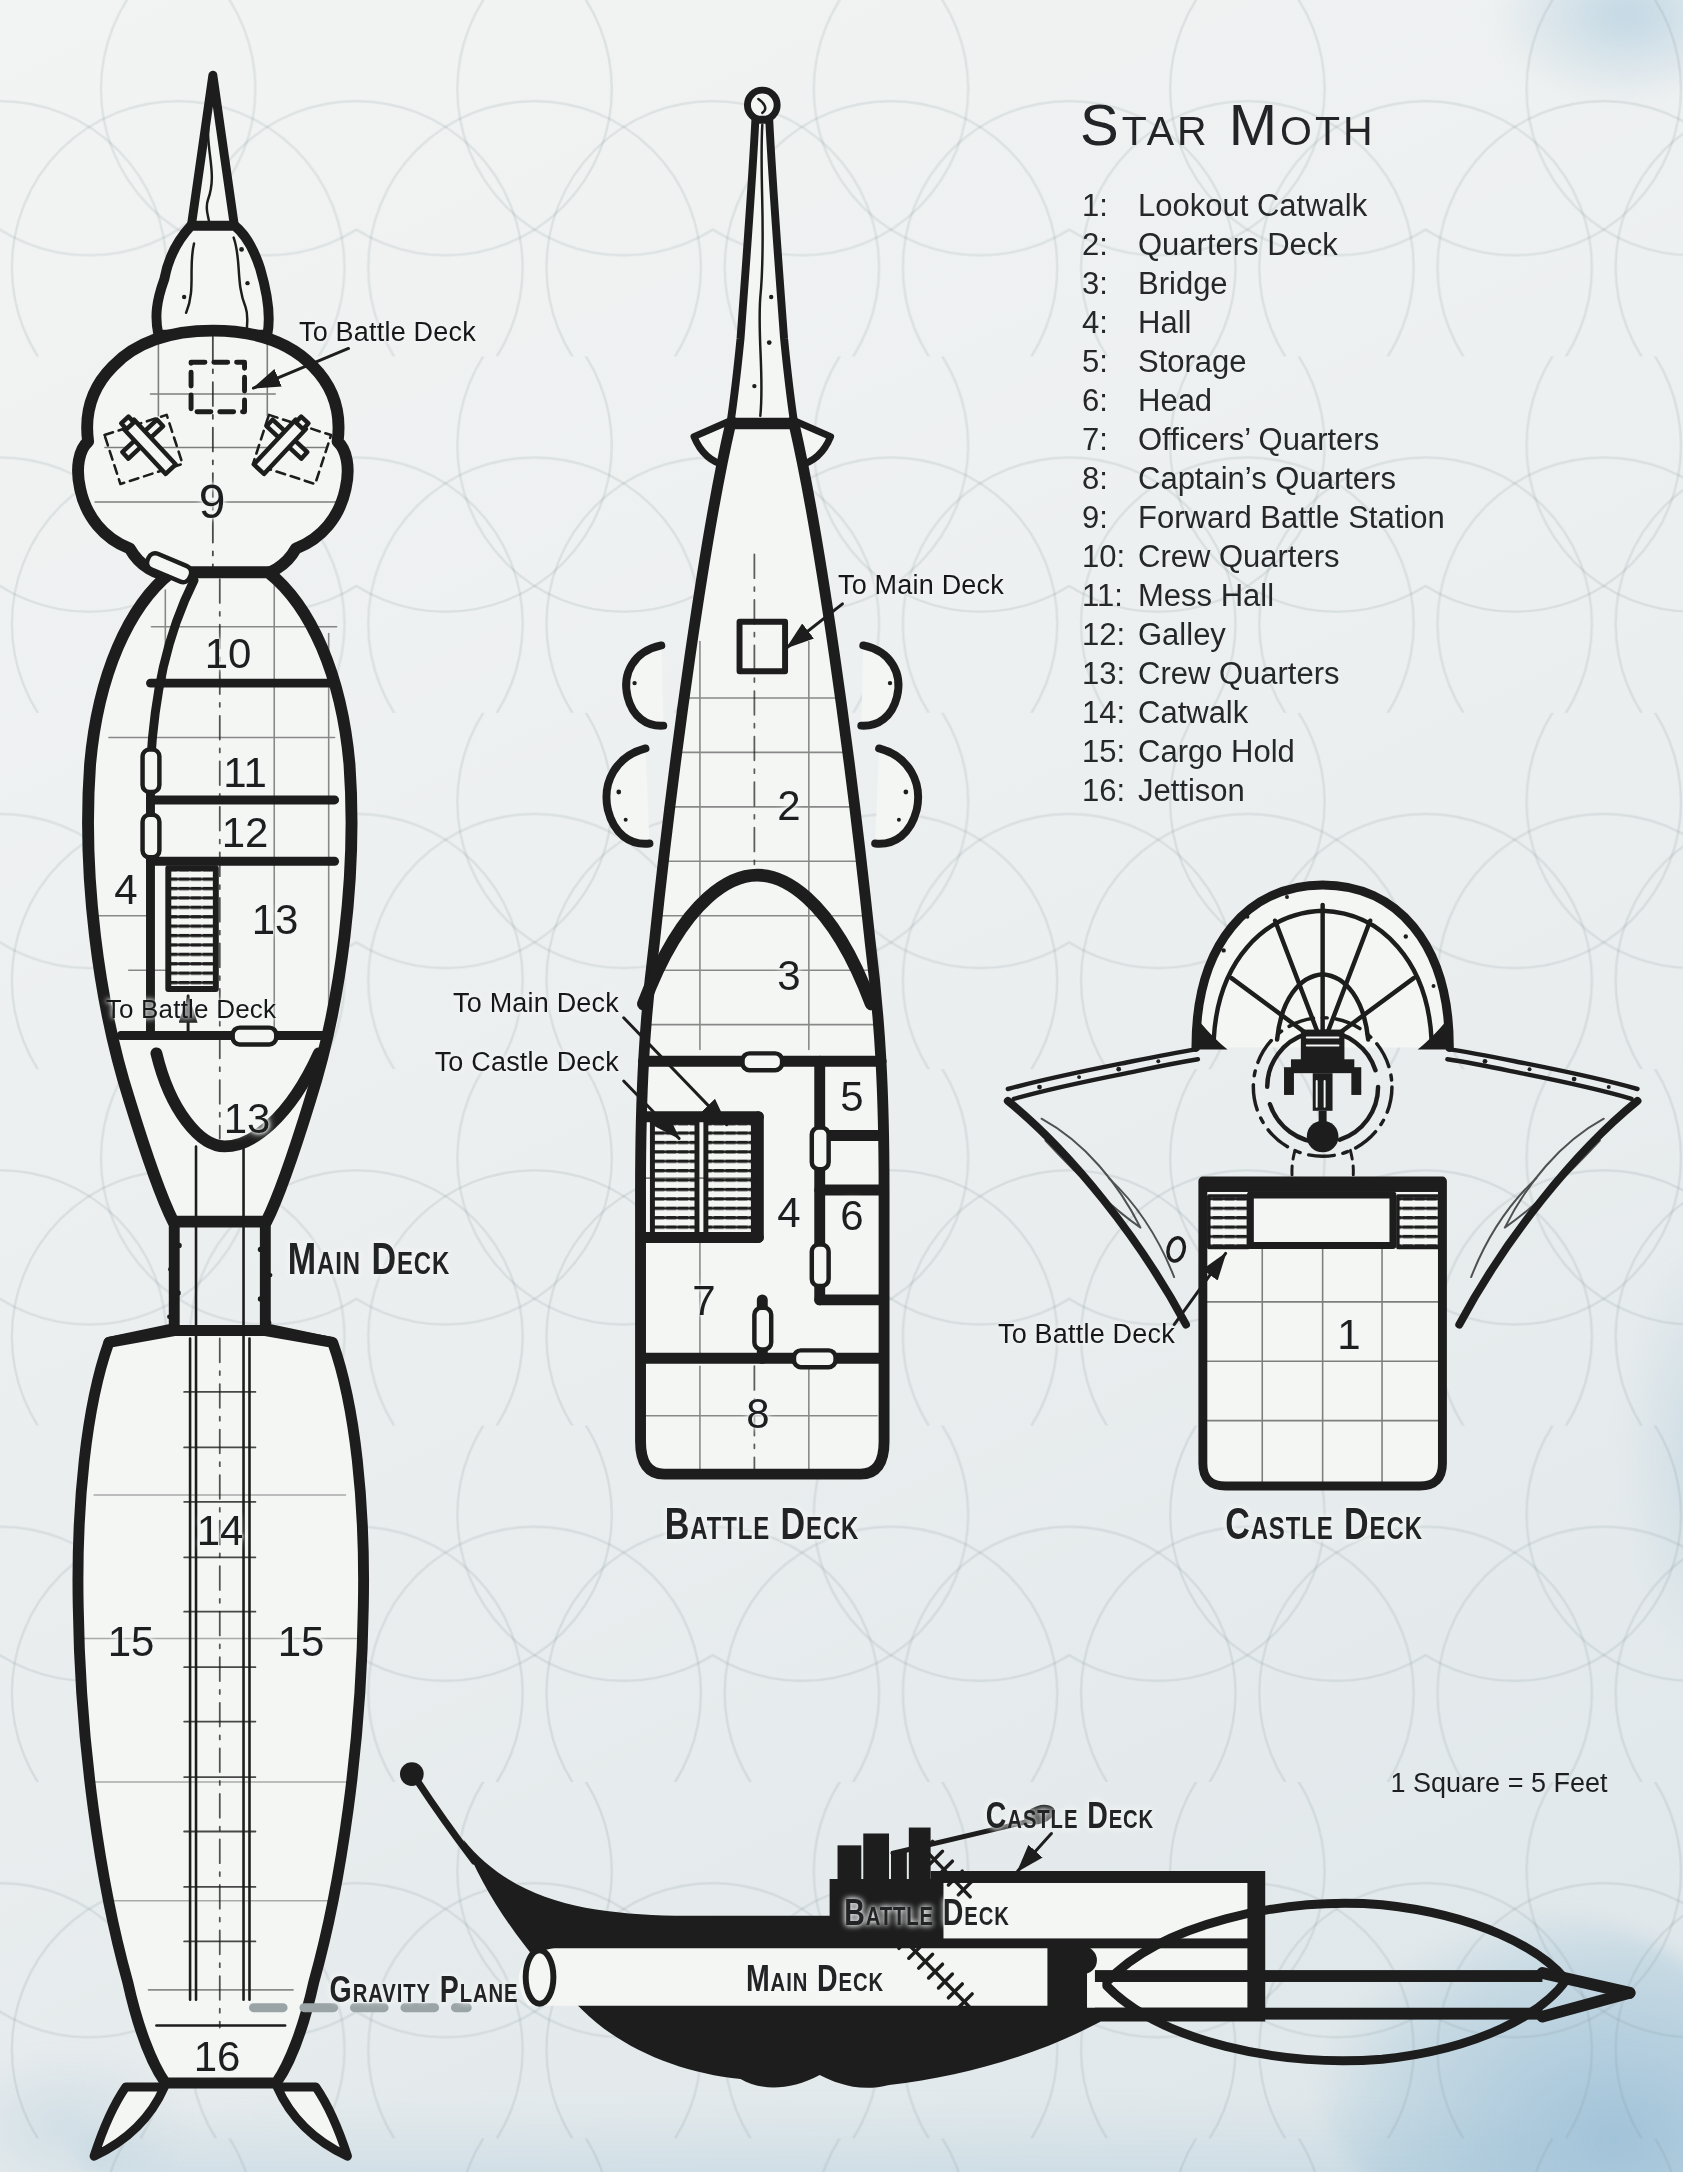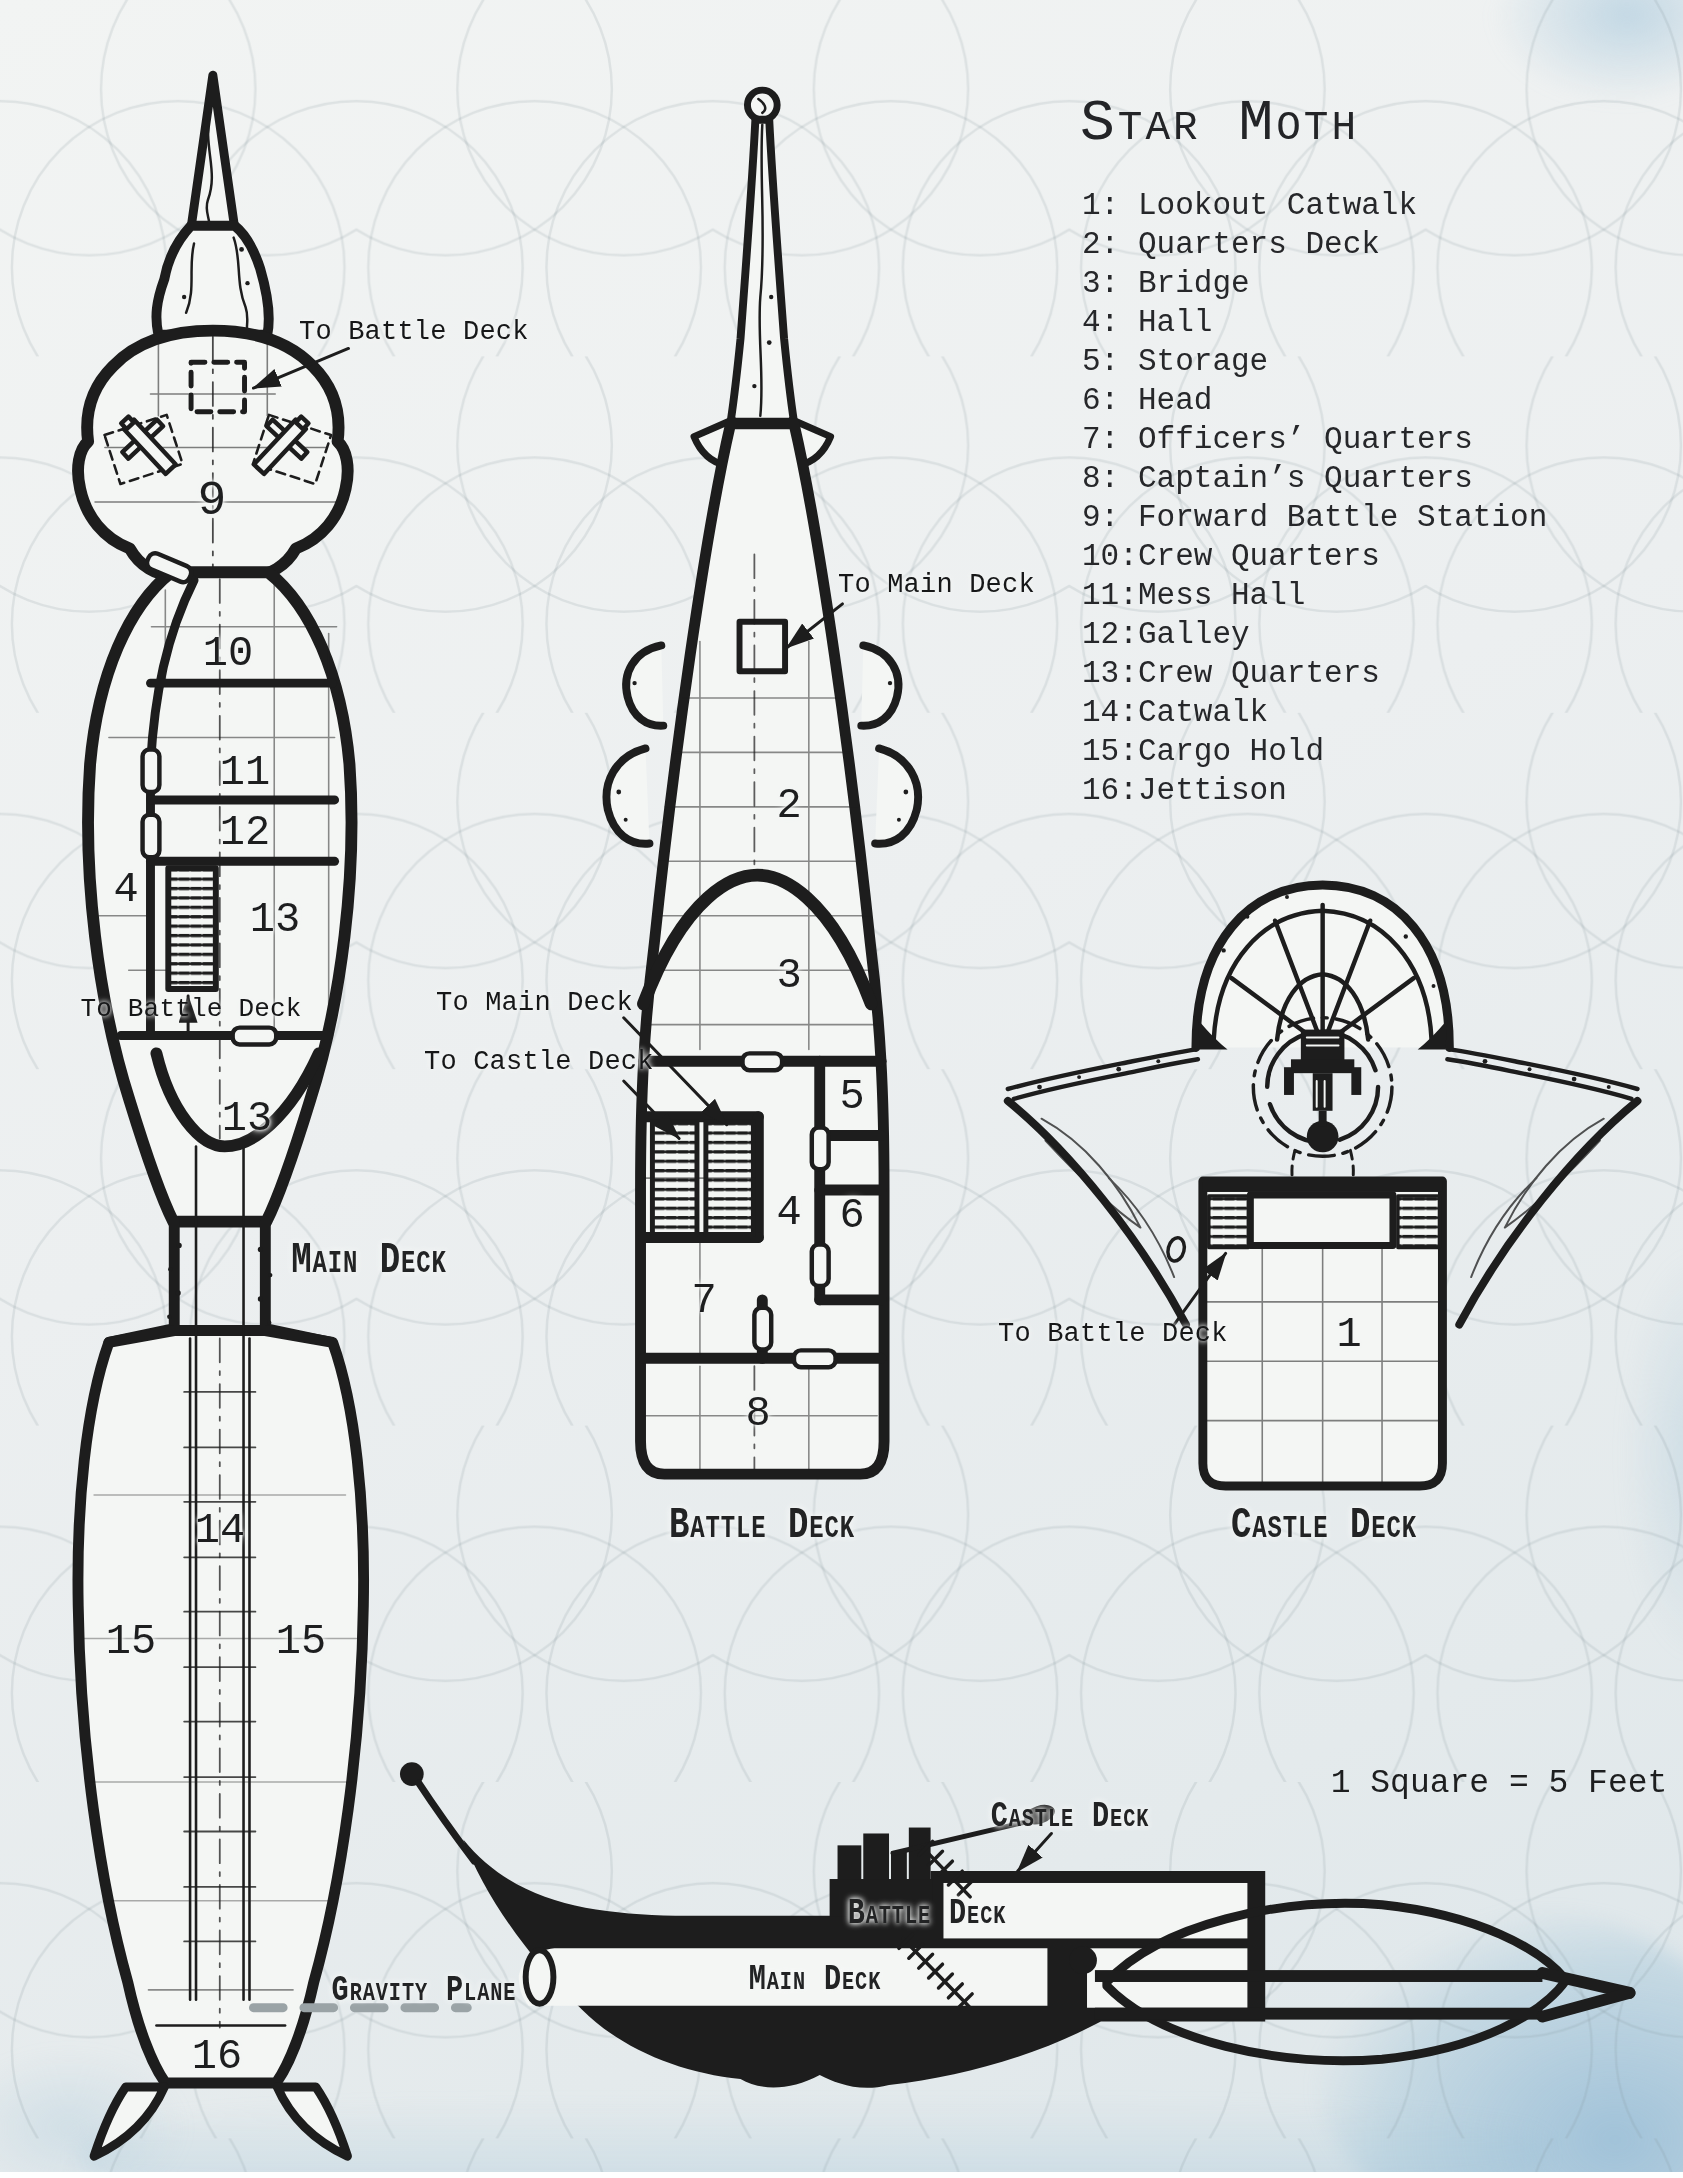--- a/index.html
+++ b/index.html
@@ -1,36 +1,36 @@
 <!DOCTYPE html>
 <html><head>
 <meta charset="utf-8">
 <style>
   html,body{margin:0;padding:0;}
   #page{position:relative;width:1683px;height:2172px;overflow:hidden;
         background:linear-gradient(155deg,#f2f4f3 0%,#eceff0 45%,#e4eaec 80%,#dde6ea 100%);
-        font-family:Liberation Mono, monospace;color:#222;}
+        font-family:Liberation Sans, sans-serif;color:#222;}
   .lbl{position:absolute;white-space:nowrap;color:#1d1e1f;}
   .ctr{transform:translate(-50%,-50%);}
   .num{font-size:42px;font-weight:400;
        text-shadow:0 0 5px #f3f5f4,0 0 3px #f3f5f4,0 0 8px #f3f5f4;}
   .num.big{font-size:48px;}
   .ann{font-size:27px;letter-spacing:0.2px;color:#161718;
        text-shadow:0 0 4px #f3f5f4,0 0 6px #f3f5f4;}
   .cap{font-weight:700;font-variant:small-caps;letter-spacing:1px;color:#222324;
        text-shadow:0 0 5px #f3f5f4,0 0 7px #f3f5f4;}
   .cap .stretch{display:inline-block;transform:scale(.92,1.18);}
   .cap.deckcap{font-size:37px;}
   .cap.svcap{font-size:31px;}
   #title{left:1080px;top:91px;font-size:58px;font-variant:small-caps;
          letter-spacing:3px;color:#232427;}
   #legend{position:absolute;left:1082px;top:186px;}
   .lrow{display:flex;height:39px;align-items:center;font-size:31px;color:#26272a;}
   .lrow .n{width:56px;flex:0 0 56px;}
-  #scalenote{font-size:33px;}
+  #scalenote{font-size:27px;}
   .wc{position:absolute;border-radius:50%;filter:blur(9px);pointer-events:none;}
 </style>
 </head>
 <body>
 
 <div id="page">
 
   <div class="wc" style="left:1490px;top:-45px;width:228px;height:149px;background:radial-gradient(ellipse at 60% 40%,rgba(150,190,215,.5),rgba(150,190,215,0) 70%);"></div>
   <div class="wc" style="left:1622px;top:1247px;width:109px;height:416px;background:radial-gradient(ellipse at 70% 50%,rgba(160,195,215,.35),rgba(160,195,215,0) 70%);"></div>
   <div class="wc" style="left:1317px;top:1911px;width:426px;height:327px;background:radial-gradient(ellipse at 70% 70%,rgba(120,170,205,.6),rgba(140,185,210,.3) 55%,rgba(140,185,210,0) 75%);"></div>

